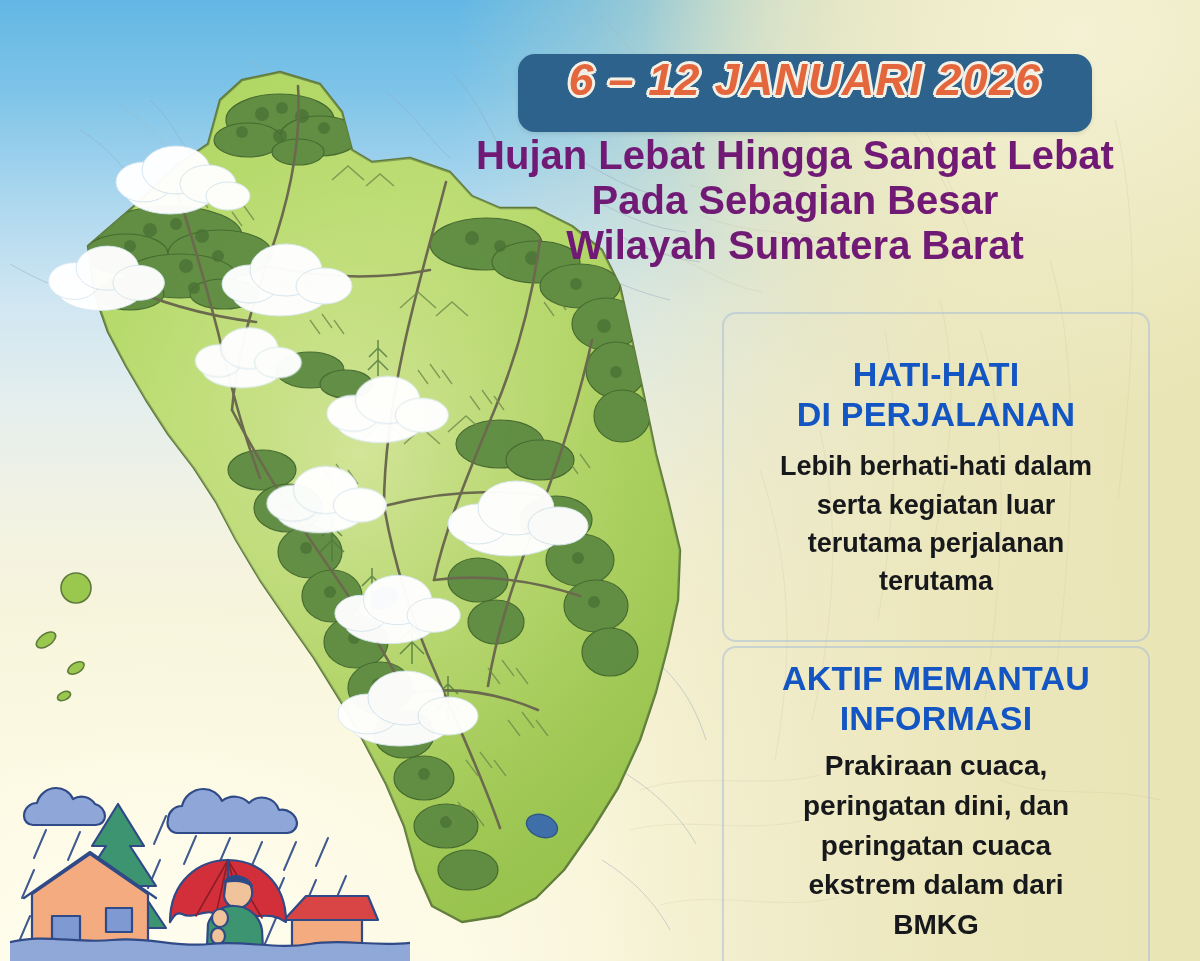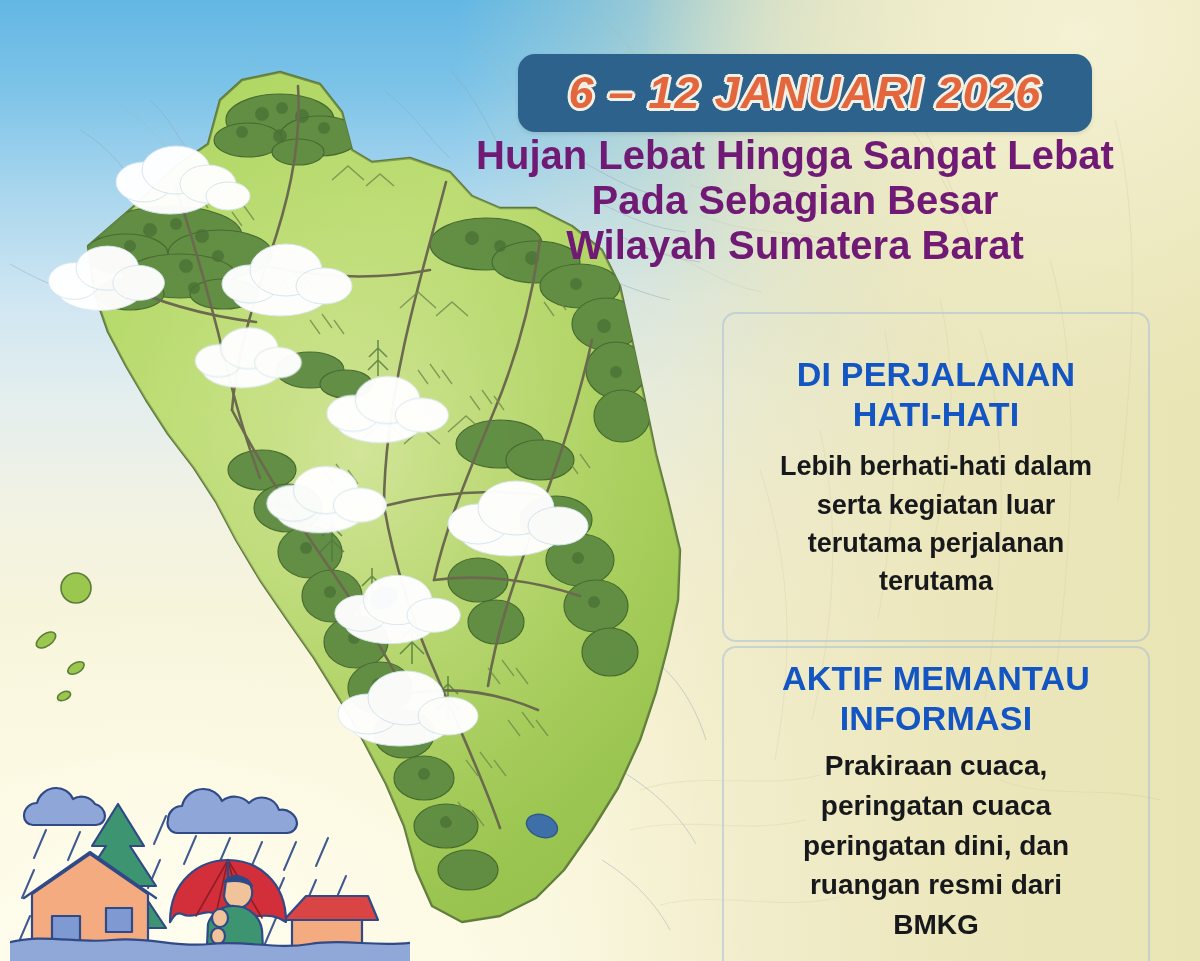--- a/index.html
+++ b/index.html
@@ -73,21 +73,21 @@
   }
   .map-wrap svg { display:block; width:100%; height:100%; }
 
   
   .date-banner {
     position: absolute;
     left: 518px; top: 54px;
     width: 574px; height: 78px;
     background: #2d628c;
     border-radius: 17px;
-    display: flex; align-items: center; justify-content: center;
+    display: flex; justify-content: center;
     box-shadow: 0 2px 4px rgba(0,0,0,.10);
   }
   .date-banner-text {
     font-size: 45px;
     font-weight: bold;
     font-style: italic;
     letter-spacing: 1.2px;
     color: #e4663c;
     -webkit-text-stroke: 3px #f3f0e6;
     paint-order: stroke fill;
@@ -465,41 +465,41 @@
   </div>
 
   <div class="headline">
     <span class="hl">Hujan Lebat Hingga Sangat Lebat</span>
     <span class="hl">Pada Sebagian Besar</span>
     <span class="hl">Wilayah Sumatera Barat</span>
   </div>
 
   <div class="card" id="card-hati">
     <div class="card-title">
+      <span class="ln">HATI-HATI</span>
       <span class="ln">DI PERJALANAN</span>
-      <span class="ln">HATI-HATI</span>
     </div>
     <div class="card-body">
       <span class="ln">Lebih berhati-hati dalam</span>
       <span class="ln">serta kegiatan luar</span>
       <span class="ln">terutama perjalanan</span>
       <span class="ln">terutama</span>
     </div>
   </div>
 
   <div class="card" id="card-aktif">
     <div class="card-title">
       <span class="ln">AKTIF MEMANTAU</span>
       <span class="ln">INFORMASI</span>
     </div>
     <div class="card-body">
       <span class="ln">Prakiraan cuaca,</span>
+      <span class="ln">peringatan dini, dan</span>
       <span class="ln">peringatan cuaca</span>
-      <span class="ln">peringatan dini, dan</span>
-      <span class="ln">ruangan resmi dari</span>
+      <span class="ln">ekstrem dalam dari</span>
       <span class="ln">BMKG</span>
     </div>
   </div>
 
   <div class="rain-scene">
     <svg viewBox="0 0 400 200" preserveAspectRatio="xMidYMid meet">
       <g stroke="#2f4a86" stroke-width="2.2" stroke-linejoin="round" stroke-linecap="round">
 
         <g fill="#8ea6d8">
           <path d="M14 48 a13 13 0 0 1 13 -13 a20 20 0 0 1 19 -15 a18 18 0 0 1 17 11

